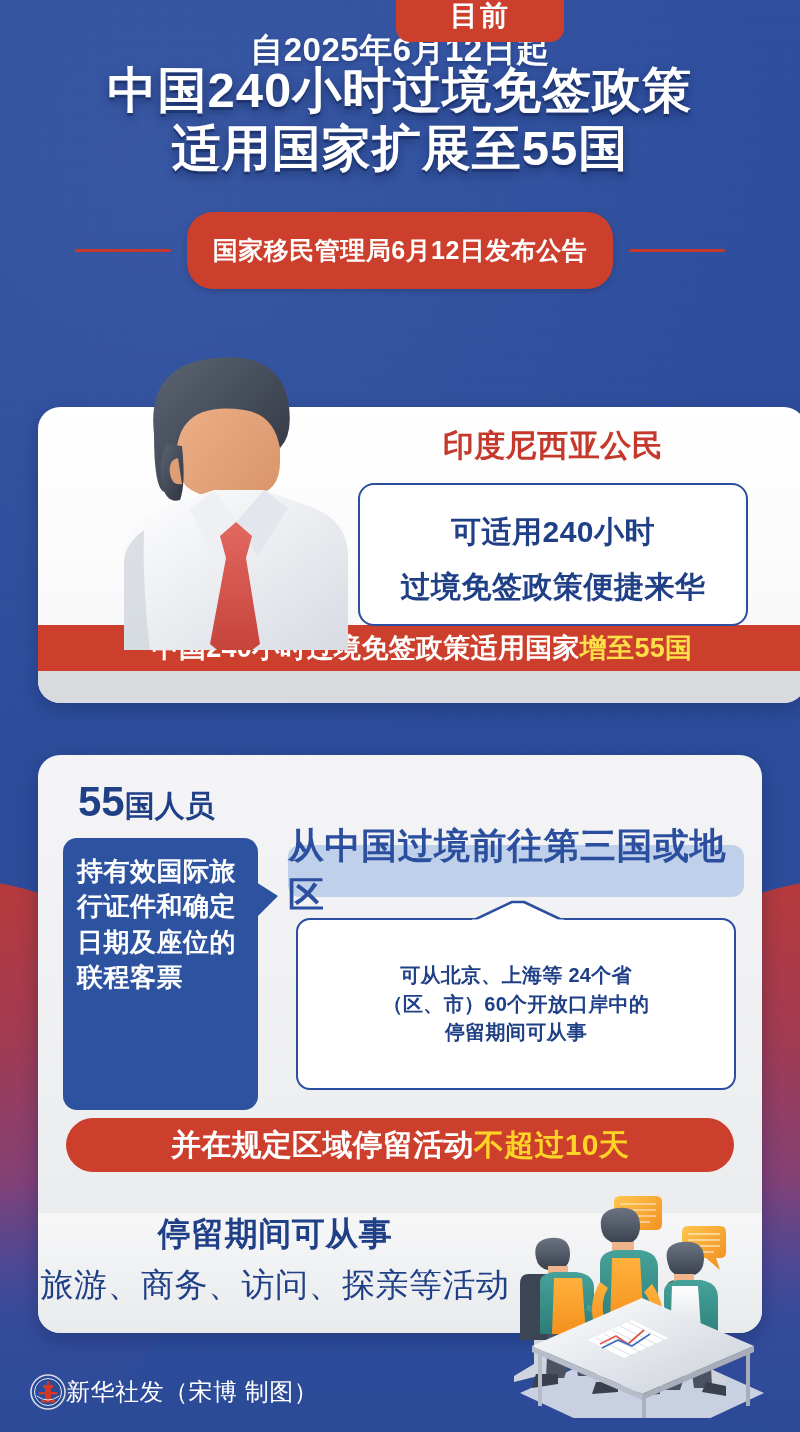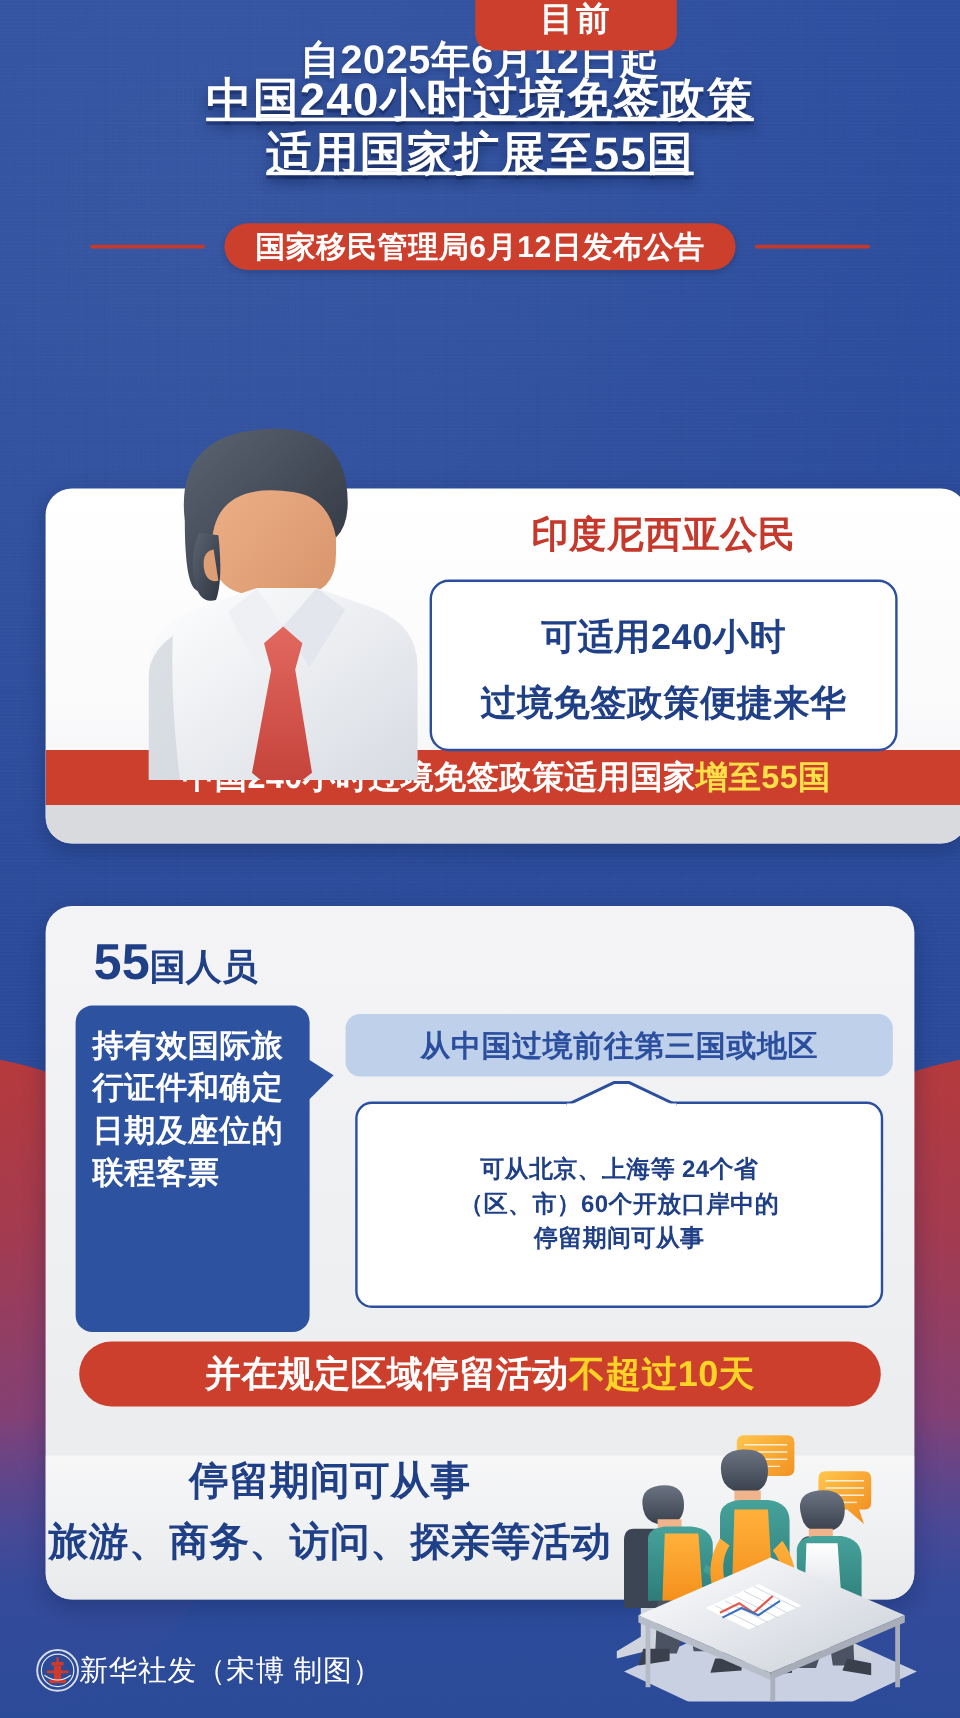--- a/index.html
+++ b/index.html
@@ -32,29 +32,28 @@
     background:linear-gradient(200deg,#c4392c 0%, #a33b50 35%, #6b4590 70%, #46499b 100%);}
   .arc-fade{
     position:absolute;left:0;right:0;top:1180px;height:260px;
     background:linear-gradient(180deg, rgba(44,76,156,0) 0%, rgba(44,76,156,.85) 55%, #2b4a97 100%);
   }
 
   
   .header{position:absolute;left:0;right:0;top:62px;text-align:center;z-index:5;}
   .title-line{
     color:#ffffff;font-weight:bold;letter-spacing:1px;line-height:1.18;
-    font-size:38px;
+    font-size:49px;
     text-shadow:0 3px 0 rgba(20,40,95,.55), 0 5px 10px rgba(10,25,70,.5);
-    text-decoration:underline;
   }
   .badge-row{display:flex;align-items:center;justify-content:center;gap:16px;margin-top:34px;}
   .deco-line{width:96px;height:3px;background:#c4392c;border-radius:2px;}
   .badge{
     background:#cc3f2c;color:#fff;font-size:25px;font-weight:bold;
-    padding:3px 26px;border-radius:26px;letter-spacing:.5px;
+    padding:22px 26px;border-radius:26px;letter-spacing:.5px;
     box-shadow:0 2px 6px rgba(0,0,0,.18);
   }
   .since{
     margin-top:28px;color:#ffffff;font-size:33px;font-weight:bold;
     text-align:center;letter-spacing:.5px;
     text-shadow:0 2px 4px rgba(10,25,70,.35);
   }
 
   
   .card1{
@@ -110,21 +109,21 @@
   .bluebox:after{
     content:"";position:absolute;right:-20px;top:44px;
     border-top:14px solid transparent;border-bottom:22px solid transparent;
     border-left:22px solid #2d53a0;
   }
 
   .lightbox{
     position:absolute;left:288px;top:845px;width:456px;height:52px;
     background:#bed0ea;border-radius:12px;display:flex;align-items:center;justify-content:center;z-index:6;
   }
-  .lightbox span{color:#2b4f9e;font-size:25px;font-weight:bold;letter-spacing:.5px;}
+  .lightbox span{color:#2b4f9e;font-size:36px;font-weight:bold;letter-spacing:.5px;}
 
   .whitebox{
     position:absolute;left:296px;top:918px;width:440px;height:172px;
     background:#fff;border:2px solid #2b4f9e;border-radius:14px;z-index:6;
     box-sizing:border-box;display:flex;align-items:center;justify-content:center;
   }
   .whitebox .l{color:#1f3f86;font-size:20px;font-weight:bold;line-height:1.44;text-align:center;letter-spacing:.3px;}
   .notch{
     position:absolute;left:472px;top:900px;width:92px;height:22px;z-index:7;
   }
@@ -137,21 +136,21 @@
   .redbar2 .hl{color:#ffd427;}
 
   .whitepanel{
     position:absolute;left:0;right:0;top:458px;height:120px;
     background:linear-gradient(180deg,#f7f7f8 0%,#eceef0 70%,#e8eaec 100%);
   }
   .bottom-text{
     position:absolute;left:40px;top:1212px;width:470px;text-align:center;z-index:7;
   }
   .bottom-text .l1{color:#1f3f86;font-size:33px;font-weight:bold;letter-spacing:.5px;}
-  .bottom-text .l2{color:#1f3f86;font-size:33px;font-weight:bold;letter-spacing:.5px;margin-top:6px;}
+  .bottom-text .l2{color:#1f3f86;font-size:33px;font-weight:normal;letter-spacing:.5px;margin-top:6px;}
 
   .meeting{position:absolute;right:8px;top:1188px;width:300px;height:230px;z-index:8;}
 
   
   .footer{position:absolute;left:30px;top:1374px;display:flex;align-items:center;z-index:9;}
   .logo{width:36px;height:36px;flex:0 0 36px;}
   .footer .txt{color:#ffffff;font-size:24px;letter-spacing:.5px;}
 </style>
 </head>
 <body>

